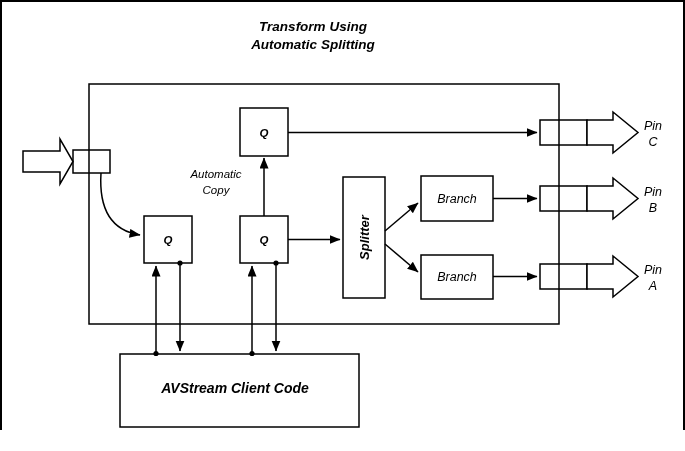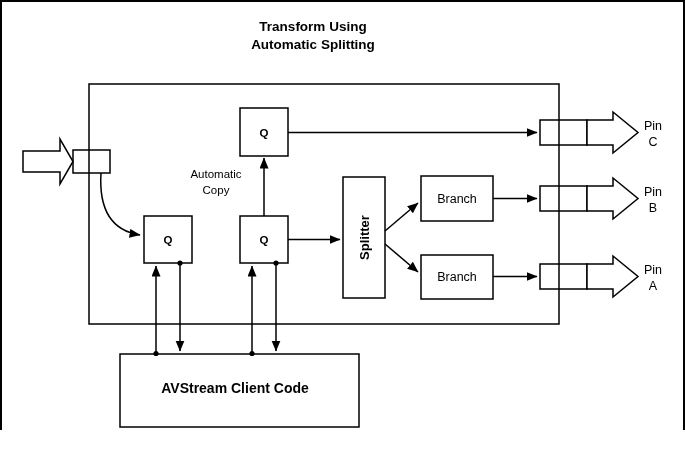--- a/index.html
+++ b/index.html
@@ -1,17 +1,17 @@
 <!DOCTYPE html>
 <html><head>
 <meta charset="utf-8">
 <style>
   html,body{margin:0;padding:0;background:#ffffff;}
   .stage{position:relative;width:685px;height:430px;background:#737373;overflow:hidden;
-         font-family:"Liberation Sans", sans-serif;}
+         font-family:"Liberation Sans", sans-serif;font-style:italic;}
   svg{display:block;}
   .box{fill:#ffffff;stroke:#000000;stroke-width:1.5;}
   .frame{fill:none;stroke:#000000;stroke-width:1.5;}
   .outer{fill:none;stroke:#000000;stroke-width:2;}
   .wire{stroke:#000000;stroke-width:1.5;fill:none;}
   .blockarrow{fill:#ffffff;stroke:#000000;stroke-width:1.5;stroke-linejoin:miter;}
   .dot{fill:#000000;stroke:none;}
   .lbl{fill:#000000;font-family:"Liberation Sans", sans-serif;}
   .t-title{font-size:13.5px;font-weight:bold;}
   .t-q{font-size:11.5px;font-weight:bold;}

